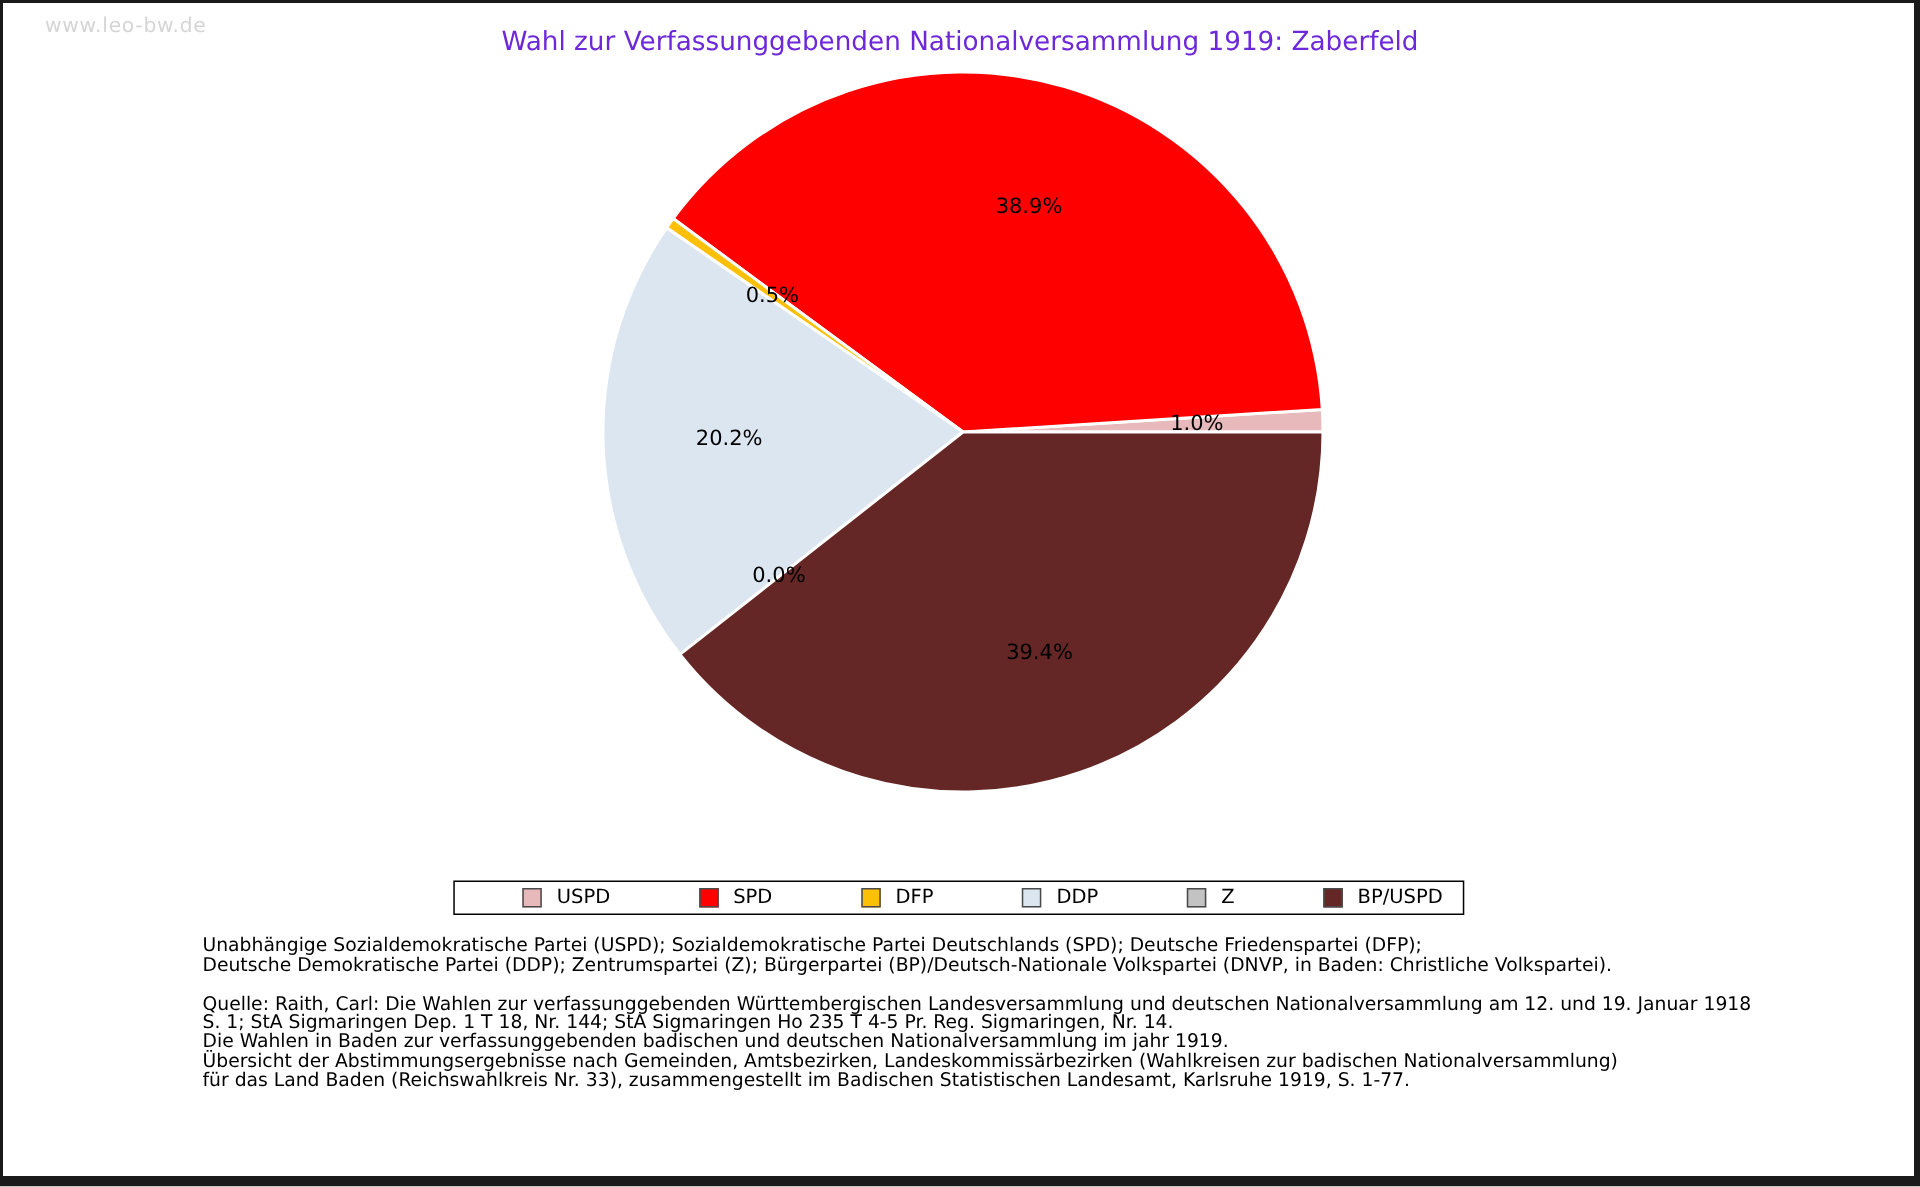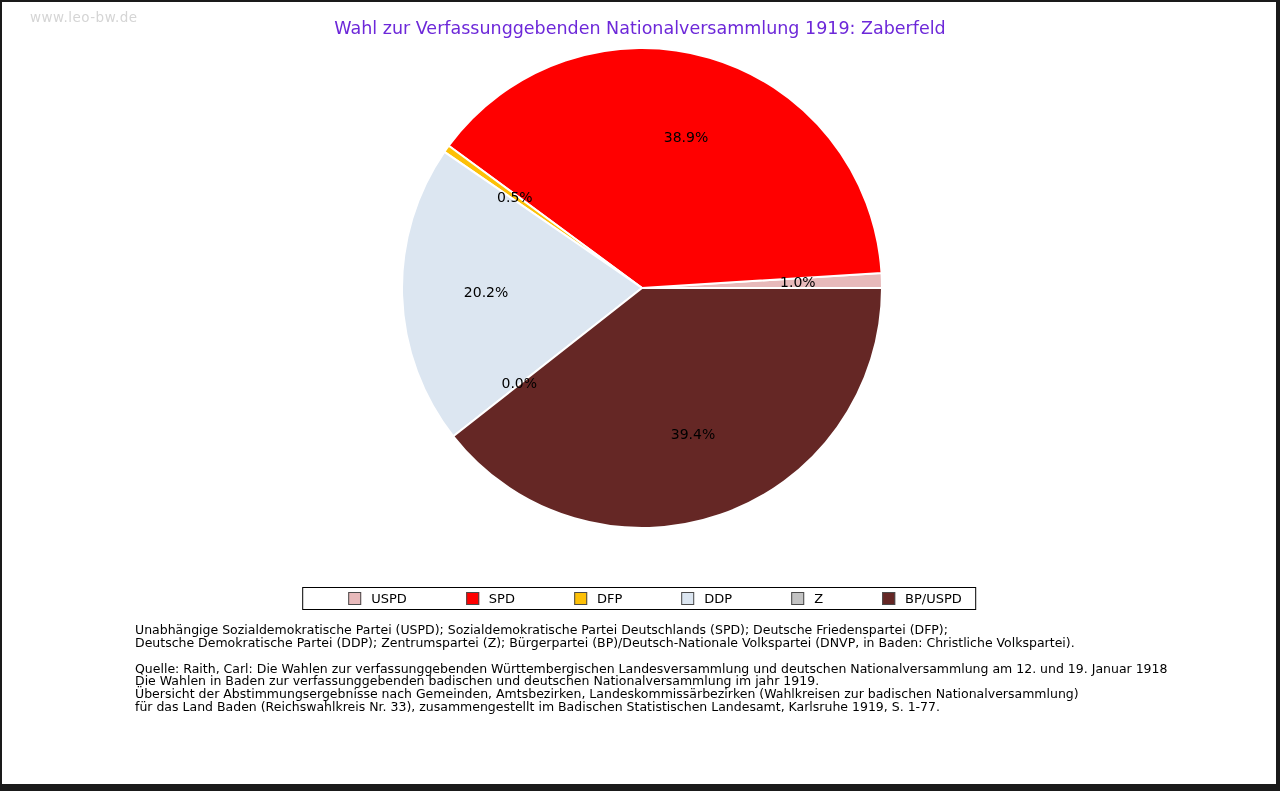--- a/index.html
+++ b/index.html
@@ -101,19 +101,20 @@
       </span>
     </div>
 
   <div class="footnotes">
     <div class="fn-block">
       <div>Unabhängige Sozialdemokratische Partei (USPD); Sozialdemokratische Partei Deutschlands (SPD); Deutsche Friedenspartei (DFP);</div>
       <div>Deutsche Demokratische Partei (DDP); Zentrumspartei (Z); Bürgerpartei (BP)/Deutsch-Nationale Volkspartei (DNVP, in Baden: Christliche Volkspartei).</div>
     </div>
     <div class="fn-block">
       <div>Quelle: Raith, Carl: Die Wahlen zur verfassunggebenden Württembergischen Landesversammlung und deutschen Nationalversammlung am 12. und 19. Januar 1918</div>
+      <div>S. 1; StA Sigmaringen Dep. 1 T 18, Nr. 144; StA Sigmaringen Ho 235 T 4-5 Pr. Reg. Sigmaringen, Nr. 14.</div>
       <div>Die Wahlen in Baden zur verfassunggebenden badischen und deutschen Nationalversammlung im jahr 1919.</div>
       <div>Übersicht der Abstimmungsergebnisse nach Gemeinden, Amtsbezirken, Landeskommissärbezirken (Wahlkreisen zur badischen Nationalversammlung)</div>
       <div>für das Land Baden (Reichswahlkreis Nr. 33), zusammengestellt im Badischen Statistischen Landesamt, Karlsruhe 1919, S. 1-77.</div>
     </div>
   </div>
 
 </div>
 
 </body></html>

